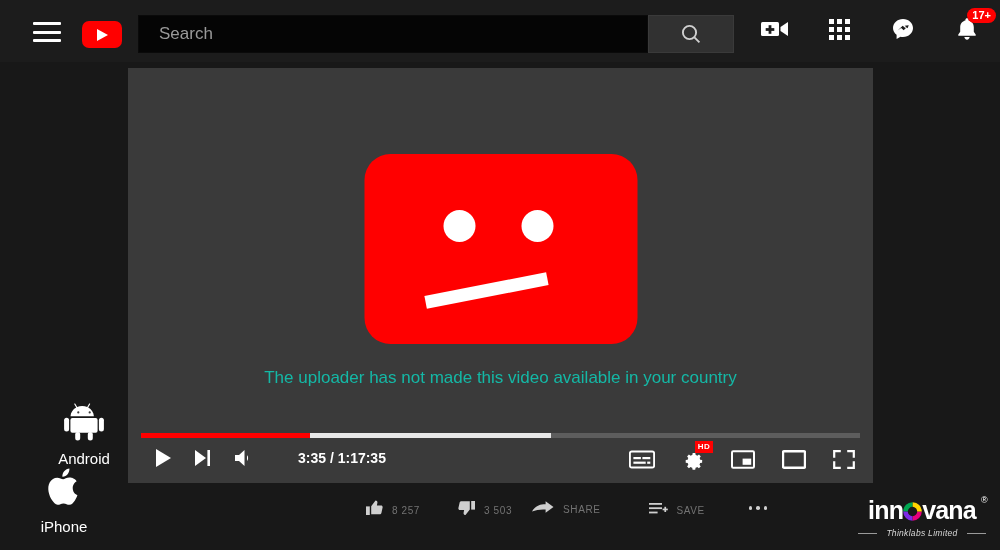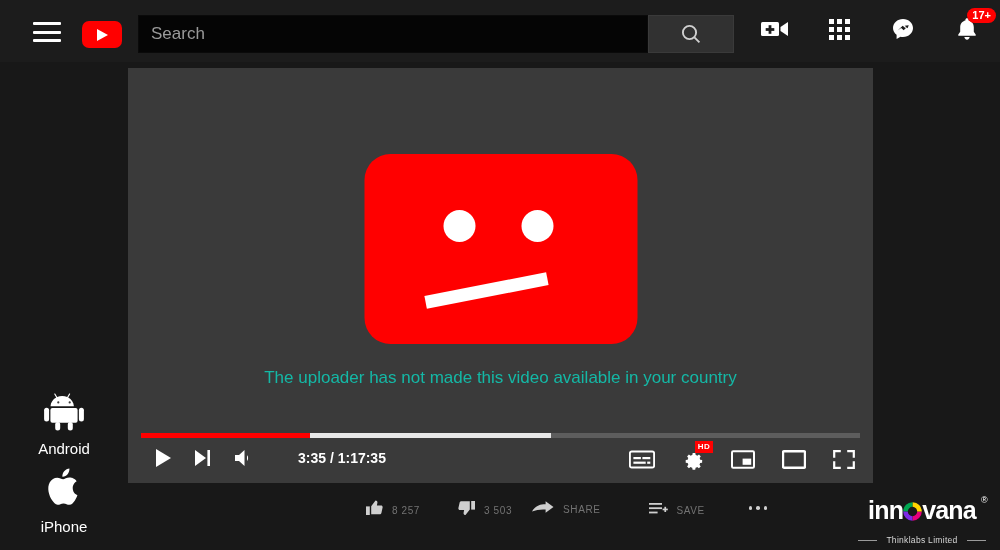--- a/index.html
+++ b/index.html
@@ -29,21 +29,21 @@
   .yt-logo::after {
     content: ""; position: absolute; left: 15px; top: 7.5px;
     border-left: 11px solid #fff;
     border-top: 6.5px solid transparent;
     border-bottom: 6.5px solid transparent;
   }
 
   .search-wrap { position: absolute; left: 138px; top: 15px; height: 38px; display: flex; }
   .search-input {
     width: 510px; height: 38px; background: #050505; border: 1px solid #0a0a0a;
-    color: #d4d4d4; font-size: 17px; padding: 0 12px;
+    color: #d4d4d4; font-size: 17px; padding: 0 20px;
     font-family: "Liberation Sans", sans-serif; outline: none;
   }
   .search-input::placeholder { color: #9a9a9a; }
   .search-btn {
     width: 86px; height: 38px; background: #313131; border: 1px solid #3a3a3a;
     display: flex; align-items: center; justify-content: center; cursor: pointer;
   }
 
   .hdr-icons { position: absolute; right: 18px; top: 14px; display: flex; gap: 34px; }
   .hdr-icon { position: relative; width: 30px; height: 30px; display: flex; align-items: center; justify-content: center; cursor: pointer; }
@@ -54,21 +54,21 @@
   }
   .grid-icon { display: grid; grid-template-columns: repeat(3, 5px); grid-template-rows: repeat(3, 5px); gap: 3px; }
   .grid-icon i { display: block; width: 5px; height: 5px; background: #fff; }
 
   
   .sidebar { position: absolute; left: 0; top: 62px; width: 128px; height: 488px; }
   .side-item {
     position: absolute; left: 0; width: 128px;
     display: flex; flex-direction: column; align-items: center; cursor: pointer;
   }
-  .side-item.android { top: 326px; }
+  .side-item.android { top: 336px; margin-left: 20px; }
   .side-item.iphone { top: 400px; }
   .side-label { color: #ffffff; font-size: 15px; margin-top: 6px; }
 
   
   .player {
     position: absolute; left: 128px; top: 68px; width: 745px; height: 415px;
     background: #3a3a3a;
   }
   .sad-box {
     position: absolute; left: 50%; top: 86px; transform: translateX(-50%);
@@ -106,21 +106,21 @@
   .act { display: flex; align-items: flex-end; cursor: pointer; color: #737373; font-size: 10px; letter-spacing: .6px; }
   .act .lbl { margin-left: 9px; }
   .gap-a { width: 38px; } .gap-b { width: 20px; } .gap-c { width: 48px; } .gap-d { width: 44px; }
   .dots { display: flex; gap: 4px; align-items: center; cursor: pointer; }
   .dots i { width: 3.5px; height: 3.5px; background: #cfcfcf; border-radius: 50%; display: block; }
 
   
   .brand { position: absolute; right: 14px; top: 498px; width: 128px; text-align: center; }
   .brand-name { position: relative; color: #fff; font-size: 25px; font-weight: bold; letter-spacing: -0.8px; line-height: 1; display: inline-block; }
   .reg { position: absolute; top: -2px; right: -11px; font-size: 9px; font-weight: normal; }
-  .brand-sub { display: flex; align-items: center; justify-content: center; gap: 9px; margin-top: 12px; }
+  .brand-sub { display: flex; align-items: center; justify-content: center; gap: 9px; margin-top: 5px; font-style: italic; }
   .brand-sub .dash { display: block; width: 20px; height: 1px; background: #9a9a9a; }
   .brand-sub .txt { color: #d8d8d8; font-size: 8.5px; letter-spacing: .3px; white-space: nowrap; }
 </style>
 </head>
 <body>
 
 <div class="page">
 
   <div class="header">
     <div class="hamburger">

